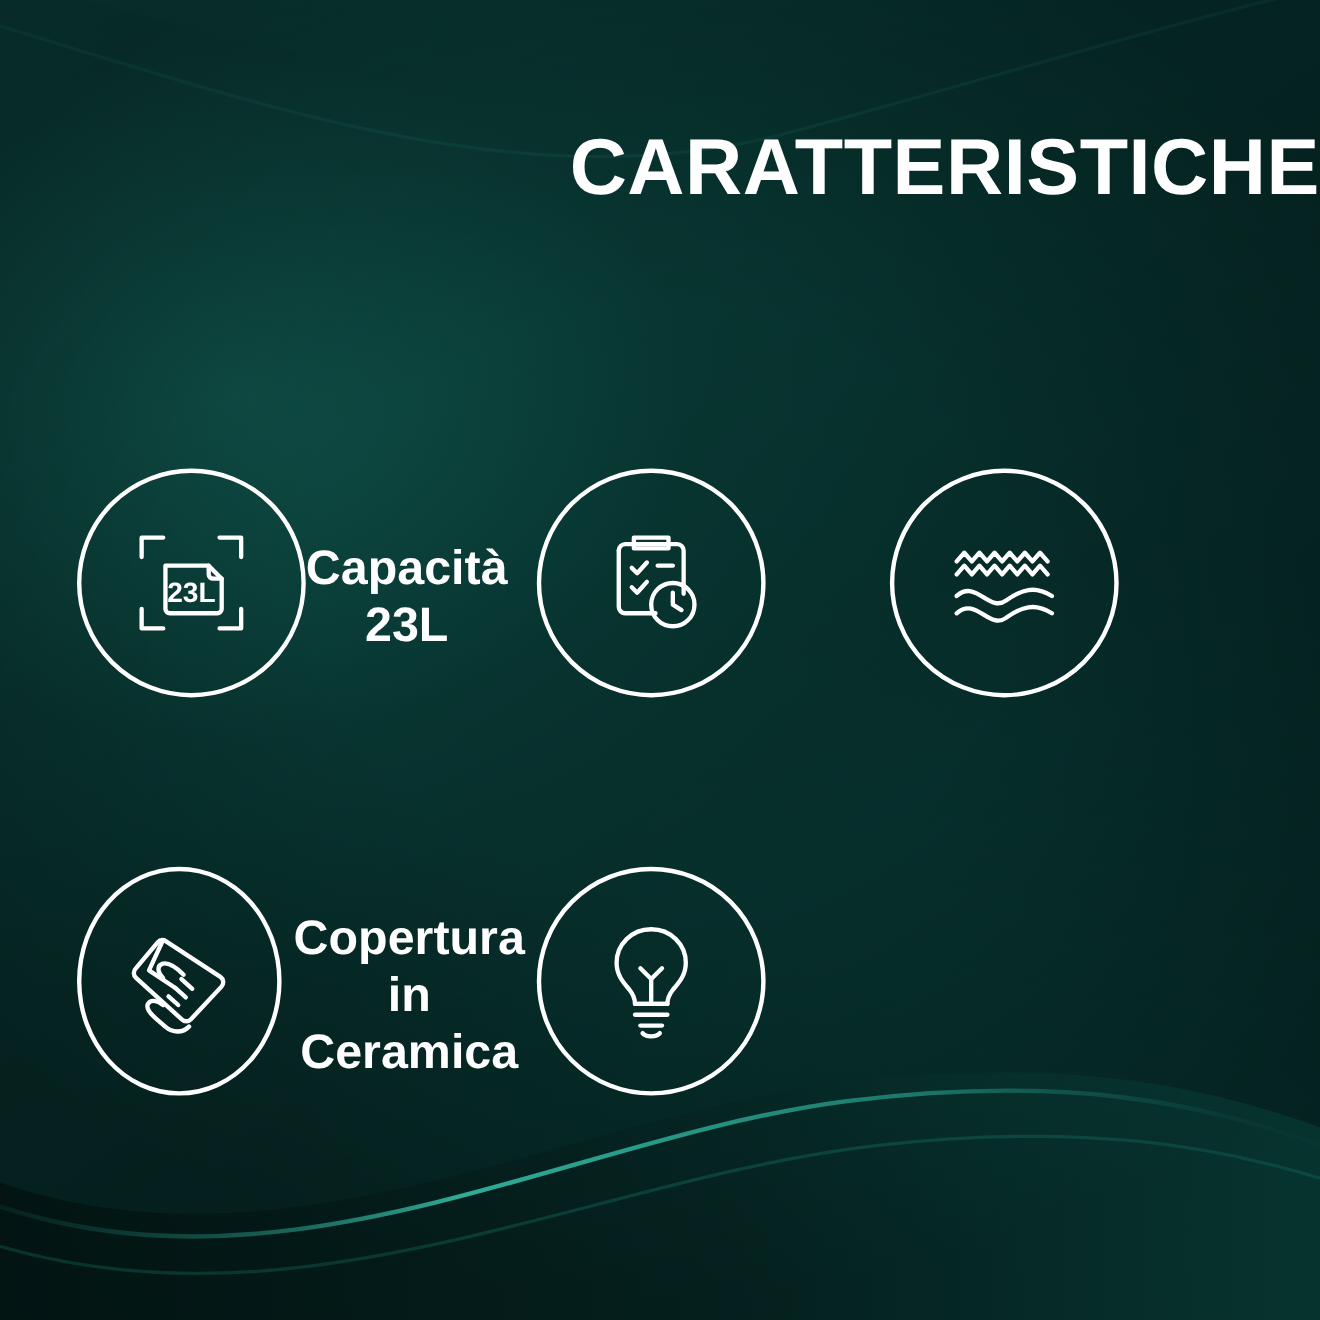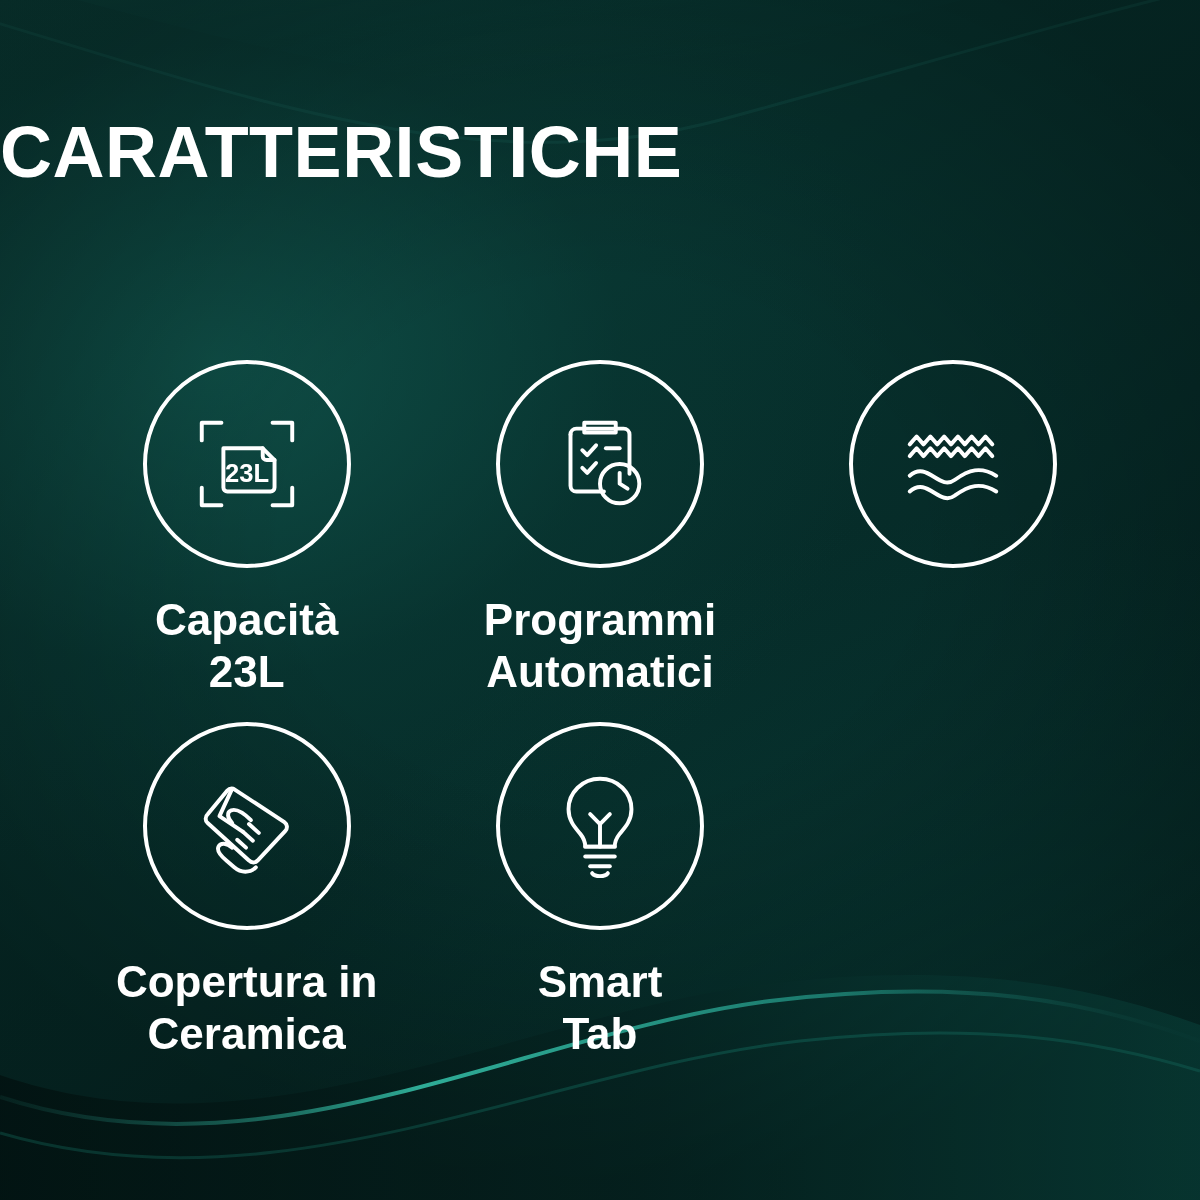--- a/index.html
+++ b/index.html
@@ -44,21 +44,21 @@
     inset: 0;
     background: radial-gradient(ellipse 780px 640px at 50% 45%, rgba(0,0,0,0) 40%, rgba(0,0,0,0.28) 100%);
     pointer-events: none;
   }
 
   .title {
     position: absolute;
     top: 112px;
     left: 0;
     width: 1200px;
-    text-align: left;
+    text-align: right;
     color: #ffffff;
     font-size: 72px;
     line-height: 1.12;
     font-weight: 700;
     letter-spacing: 0.5px;
     text-transform: uppercase;
   }
   .title .line {
     display: block;
   }
@@ -69,21 +69,21 @@
     left: 70px;
     width: 1060px;
     display: grid;
     grid-template-columns: repeat(3, 1fr);
     grid-template-rows: repeat(2, 340px);
     row-gap: 22px;
   }
 
   .feature {
     display: flex;
-    flex-direction: column;
+    flex-direction: row;
     align-items: center;
   }
 
   .icon-circle {
     width: 208px;
     height: 208px;
     border-radius: 50%;
     border: 4px solid #ffffff;
     display: flex;
     align-items: center;
@@ -180,22 +180,20 @@
           <path d="M30 30 a6 6 0 0 1 6 -6 h48 a6 6 0 0 1 6 6 v40"></path>
           <path d="M30 30 v52 a6 6 0 0 0 6 6 h28"></path>
           <path d="M44 18 h32 v10 h-32 z"></path>
           <path d="M42 46 l5 5 l9 -10"></path>
           <path d="M42 64 l5 5 l9 -10"></path>
           <path d="M66 44 h14"></path>
           <circle cx="80" cy="80" r="20"></circle>
           <path d="M80 69 v11 l8 5"></path>
         </svg>
       </div>
-      <div class="feature-label">Programmi
-Automatici</div>
     </div>
 
     <div class="feature">
       <div class="icon-circle">
         <svg viewBox="0 0 120 120" fill="none" stroke="#ffffff" stroke-width="4" stroke-linecap="round" stroke-linejoin="round">
           <path d="M16 40 l7 -8 l7 8 l7 -8 l7 8 l7 -8 l7 8 l7 -8 l7 8 l7 -8 l7 8 l7 -8 l7 8"></path>
           <path d="M16 52 l7 -8 l7 8 l7 -8 l7 8 l7 -8 l7 8 l7 -8 l7 8 l7 -8 l7 8 l7 -8 l7 8"></path>
           <path d="M16 72 C34 56, 46 88, 62 76 C76 66, 88 62, 104 72"></path>
           <path d="M16 88 C34 72, 46 104, 62 92 C76 82, 88 78, 104 88"></path>
         </svg>
@@ -225,18 +223,16 @@
           <path d="M60 12 c-18 0 -32 14 -32 31 c0 12 7 19 12 25 c4 5 5 9 5 13 h30 c0 -4 1 -8 5 -13 c5 -6 12 -13 12 -25 c0 -17 -14 -31 -32 -31 z"></path>
           <path d="M45 81 h30"></path>
           <path d="M45 91 h30"></path>
           <path d="M50 101 h20"></path>
           <path d="M52 108 c3 4 13 4 16 0"></path>
           <path d="M60 81 V58"></path>
           <path d="M60 58 l-10 -10"></path>
           <path d="M60 58 l10 -10"></path>
         </svg>
       </div>
-      <div class="feature-label">Smart
-Tab</div>
     </div>
 
   </div>
 </div>
 
 </body></html>

